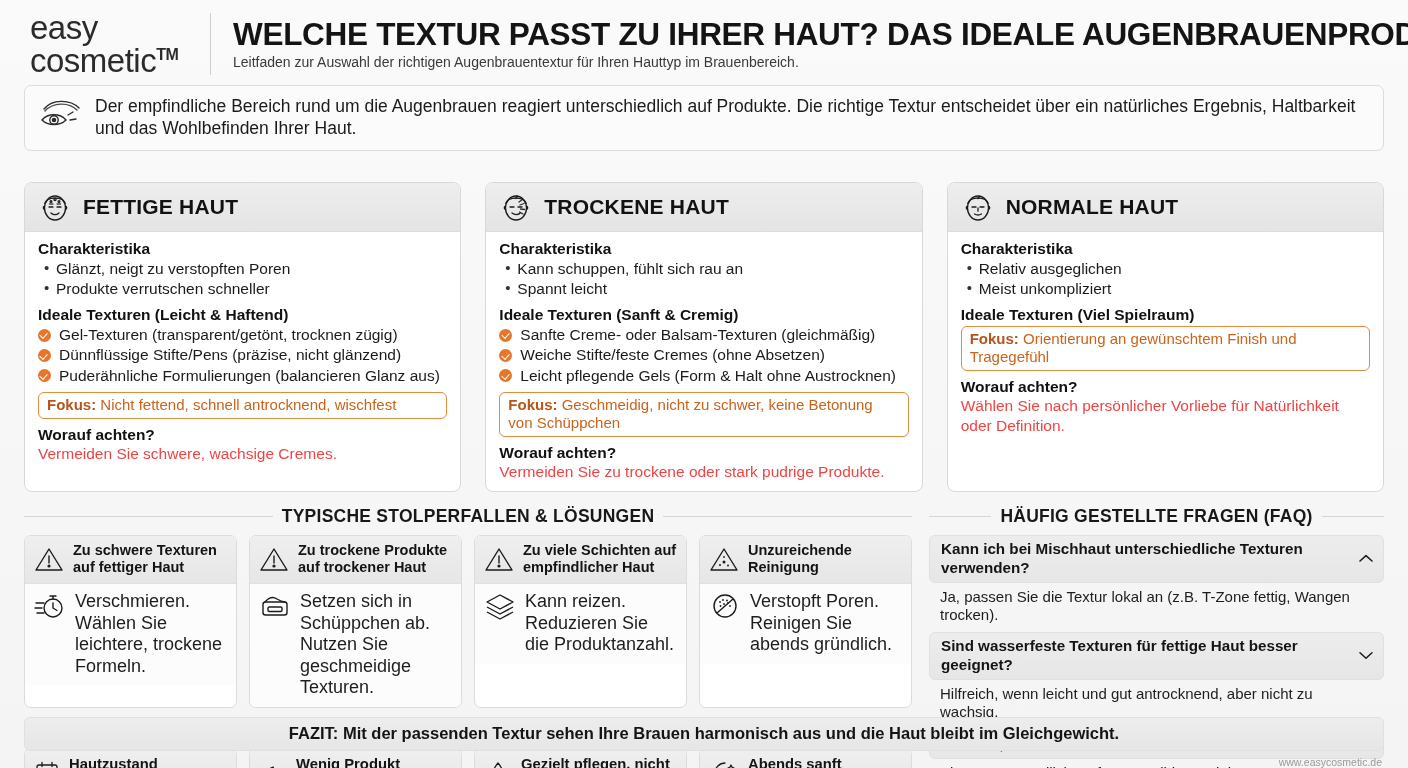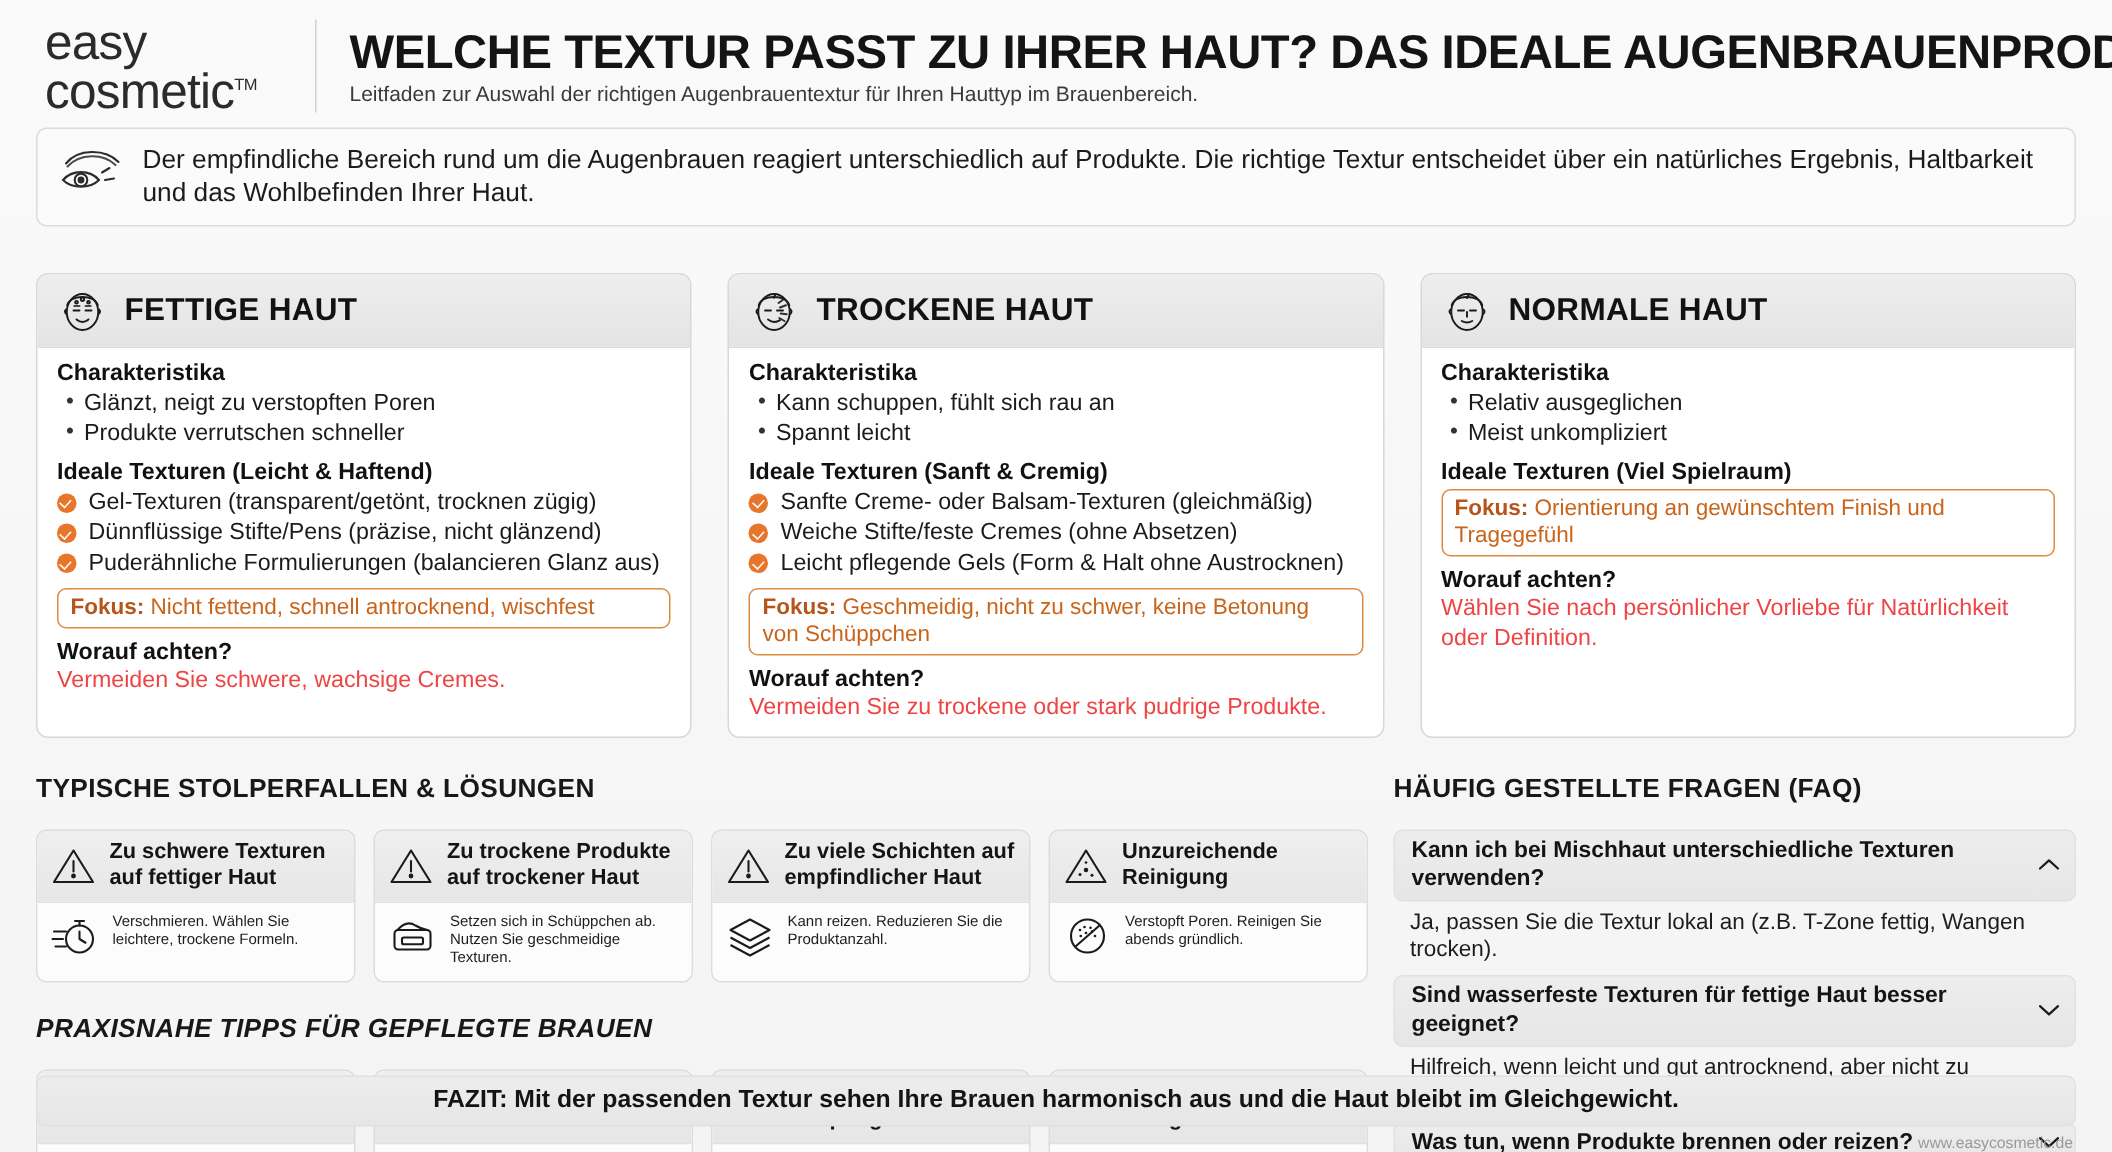--- a/index.html
+++ b/index.html
@@ -15,21 +15,21 @@
     padding: 10px 24px 0 24px;
     display: flex; flex-direction: column;
     background: linear-gradient(180deg,#fafafa 0%,#f4f4f4 100%);
   }
 
   
   .header { display: flex; align-items: center; gap: 0; padding: 2px 0 8px 0; }
   .logo { width: 186px; flex: 0 0 186px; padding-left: 6px; }
   .logo-l1 { font-size: 33px; letter-spacing: -0.5px; color: #2b2b2b; line-height: 0.96; font-weight: 400; }
   .logo-l2 { font-size: 33px; letter-spacing: -0.5px; color: #2b2b2b; line-height: 1.0; font-weight: 400; position: relative; display: inline-block; }
-  .logo-tm { font-size: 11px; vertical-align: super; color: #2b2b2b; }
+  .logo-tm { font-size: 16px; vertical-align: super; color: #2b2b2b; font-weight: bold; }
   .hdr-div { width: 1px; height: 62px; background: #cfcfcf; margin: 0 22px 0 0; }
   .hdr-txt { flex: 1; min-width: 0; }
   .hdr-title {
     font-size: 31.5px; font-weight: 700; letter-spacing: -0.3px;
     color: #141414; line-height: 1.12; white-space: nowrap;
   }
   .hdr-sub { font-size: 14px; color: #3a3a3a; line-height: 1.25; margin-top: 1px; }
 
   
   .intro {
@@ -86,41 +86,41 @@
   }
   .focus b { color: #b5551a; font-weight: 700; }
   .watch-q { font-size: 15.5px; font-weight: 700; color: #111; }
   .watch-a { font-size: 15.5px; color: #ef4444; line-height: 1.25; }
 
   
   .lower { display: flex; gap: 17px; flex: 1; min-height: 0; }
   .lower-left { flex: 1 1 0; min-width: 0; }
   .lower-right { flex: 0 0 455px; }
 
-  .sec-divider { display: flex; gap: 9px; margin: 2px 0 8px 0; flex-direction: column; }
+  .sec-divider { display: flex; align-items: center; gap: 9px; margin: 2px 0 8px 0; }
   .sec-divider .line { flex: 1; height: 1px; background: #d5d5d5; }
   .sec-divider .label {
     font-size: 17.5px; font-weight: 700; letter-spacing: 0.25px; color: #181818; white-space: nowrap;
   }
 
   
   .tiles { display: flex; gap: 12px; }
   .tile {
     flex: 1 1 0; min-width: 0;
     border: 1px solid #dcdcdc; border-radius: 7px; overflow: hidden; background: #fff;
   }
   .tile-head {
     background: linear-gradient(180deg,#efefef 0%,#e6e6e6 100%);
     border-bottom: 1px solid #e0e0e0;
     display: flex; align-items: center; gap: 9px; padding: 6px 9px 7px 9px;
     min-height: 44px;
   }
   .tile-head-title { font-size: 14.5px; font-weight: 700; line-height: 1.16; color: #141414; }
   .tile-body { display: flex; align-items: flex-start; gap: 9px; padding: 7px 9px 8px 9px; background:#fcfcfc; min-height: 52px;}
-  .tile-body-text { font-size: 10px; line-height: 1.2; color: #1d1d1d; }
+  .tile-body-text { font-size: 18px; line-height: 1.2; color: #1d1d1d; }
 
   
   .tiles-tips .tile-head { min-height: 0; padding: 7px 9px; }
   .tiles-tips .tile-head-title { font-size: 14.8px; }
   .tiles-tips .tile-body { min-height: 0; padding: 7px 9px 9px 9px; }
 
   
   .faq-item { margin-bottom: 2px; }
   .faq-q {
     background: linear-gradient(180deg,#ededed 0%,#e6e6e6 100%);

